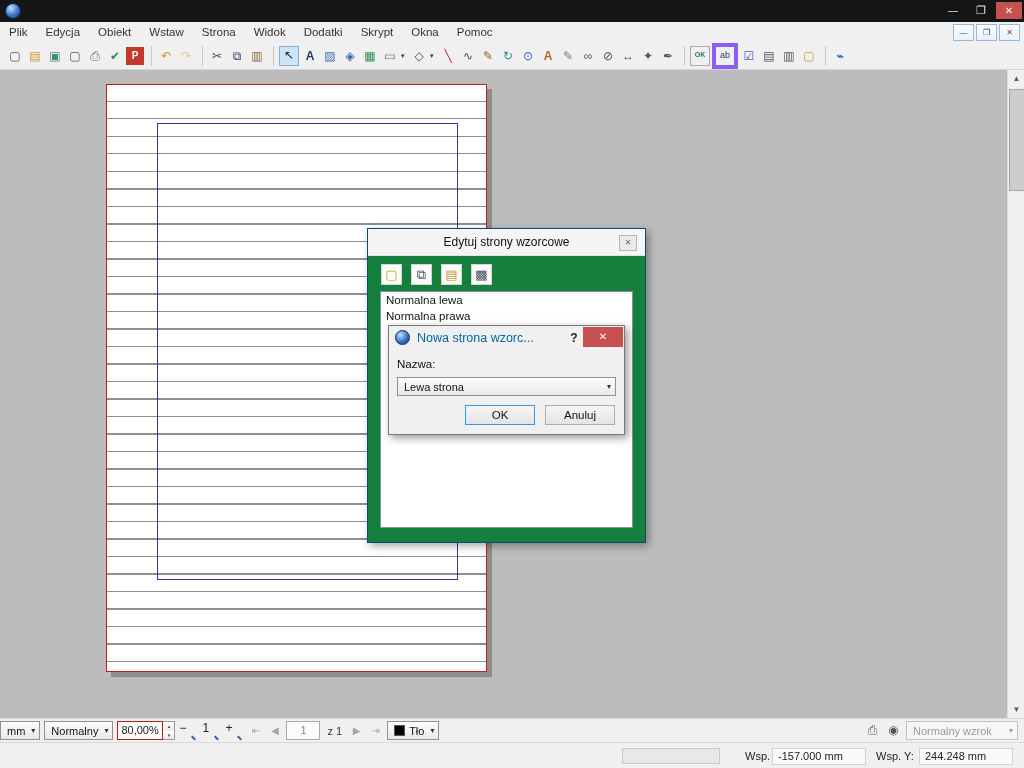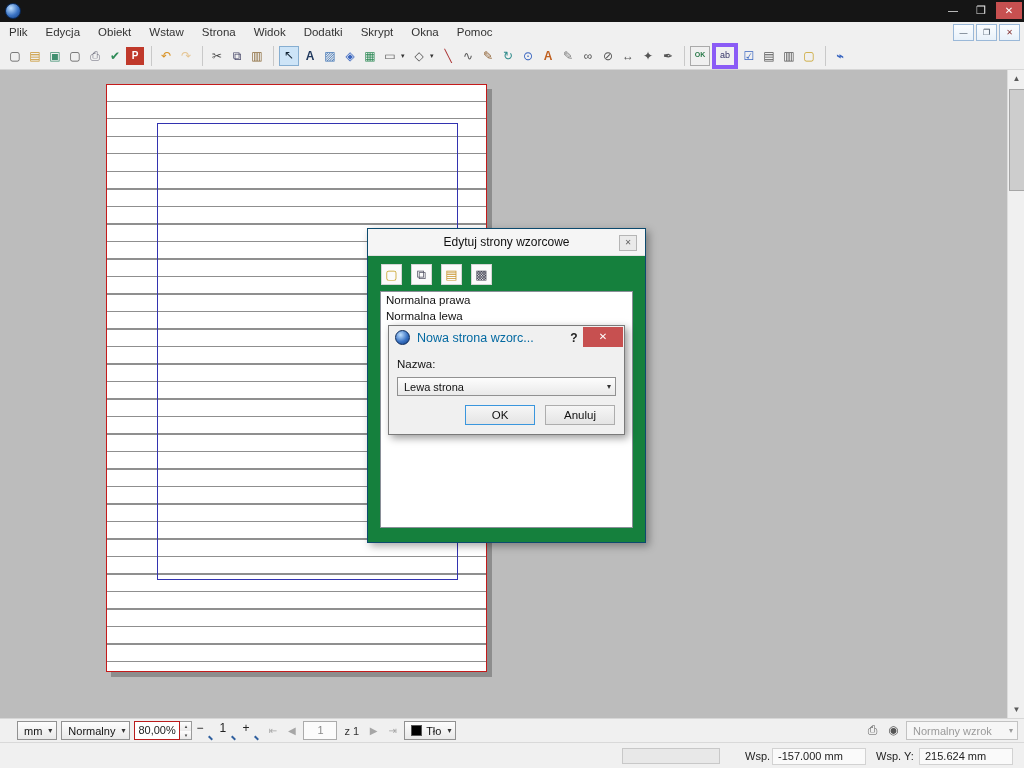--- a/index.html
+++ b/index.html
@@ -109,21 +109,21 @@
         background:linear-gradient(#fdfdfd,#e9e9e9);padding:0 4px 0 6px;font-size:11px;color:#111;box-sizing:border-box;}
   .combo .arr{margin-left:auto;font-size:8px;color:#333;padding-left:6px;}
   .combo.wide{display:flex;margin:7px 8px 0 8px;}
   .dlg2-btns{display:flex;justify-content:flex-end;gap:10px;margin:9px 9px 0 0;}
   .btn{width:70px;height:20px;font-size:11.5px;color:#111;border:1px solid #adadad;
         background:linear-gradient(#f6f6f6,#e4e4e4);font-family:"Liberation Sans",sans-serif;}
   .btn.primary{border:1px solid #3a96dd;}
 
   
   .bottombar{position:absolute;left:0;top:718px;width:1024px;height:24px;background:#f0f0f0;
-        border-top:1px solid #d7d7d7;display:flex;align-items:center;padding-left:17px;box-sizing:border-box;gap:4px;}
+        border-top:1px solid #d7d7d7;display:flex;align-items:center;padding-left:0;box-sizing:border-box;gap:4px;}
   .combo.small{height:19px;}
   .spin{display:flex;align-items:stretch;height:19px;box-sizing:border-box;}
   .spin-val{width:46px;border:1px solid #b91c1c;background:#fff;font-size:11px;line-height:17px;padding:0 3px;box-sizing:border-box;}
   .spin-btns{display:flex;flex-direction:column;width:12px;border:1px solid #9a9a9a;border-left:none;box-sizing:border-box;}
   .spin-btns span{flex:1;font-size:5px;line-height:8px;text-align:center;color:#444;background:linear-gradient(#fdfdfd,#e9e9e9);}
   .zbtn{position:relative;width:19px;height:19px;}
   .zbtn::after{content:"";position:absolute;right:2px;bottom:1px;width:5px;height:2px;background:#2f5f9e;transform:rotate(45deg);}
   .nbtn{width:15px;height:19px;line-height:19px;text-align:center;font-size:10px;color:#a6a6a6;}
   .pageinput{width:32px;height:17px;line-height:17px;text-align:center;font-size:11px;color:#888;
         background:#fbfbfb;border:1px solid #ababab;}
@@ -239,22 +239,22 @@
       <span class="dlg1-title-text" data-name="master-dialog-title">Edytuj strony wzorcowe</span>
       <span class="dlg1-close" data-name="master-dialog-close-button">✕</span>
     </div>
     <div class="dlg1-tools" data-name="master-dialog-toolbar">
       <span class="dicon" data-name="add-master-page-icon">▢</span>
       <span class="dicon" data-name="duplicate-master-page-icon">⧉</span>
       <span class="dicon" data-name="import-master-page-icon">▤</span>
       <span class="dicon" data-name="delete-master-page-icon">▩</span>
     </div>
     <div class="dlg1-list" data-name="master-page-list">
+      <div class="list-item" data-name="master-page-list-item">Normalna lewa</div>
       <div class="list-item" data-name="master-page-list-item">Normalna prawa</div>
-      <div class="list-item" data-name="master-page-list-item">Normalna lewa</div>
     </div>
   </div>
 
   <div class="dlg2" data-name="new-master-page-dialog">
     <div class="dlg2-title" data-name="new-master-dialog-titlebar">
       <span class="dlg2-logo" data-name="scribus-dialog-icon"></span>
       <span class="dlg2-title-text" data-name="new-master-dialog-title">Nowa strona wzorc...</span>
       <span class="dlg2-help" data-name="help-button">?</span>
       <span class="dlg2-close" data-name="new-master-dialog-close-button">✕</span>
     </div>
@@ -308,16 +308,16 @@
       <span data-name="vision-defect-value">Normalny wzrok</span>
       <span class="arr" data-name="chevron-down-icon">▾</span>
     </span>
   </div>
 
   <div class="statusbar" data-name="statusbar">
     <div class="progress" data-name="progress-bar"></div>
     <span class="st-label" style="left:724px;margin-left:21px;" data-name="x-coordinate-label">Wsp. X:</span>
     <span class="st-chip" style="left:772px;width:82px;" data-name="x-coordinate-value">-157.000 mm</span>
     <span class="st-label" style="left:876px;" data-name="y-coordinate-label">Wsp. Y:</span>
-    <span class="st-chip" style="left:919px;width:82px;" data-name="y-coordinate-value">215.624 mm</span>
+    <span class="st-chip" style="left:919px;width:82px;" data-name="y-coordinate-value">244.248 mm</span>
   </div>
 
 </div>
 
 </body></html>

